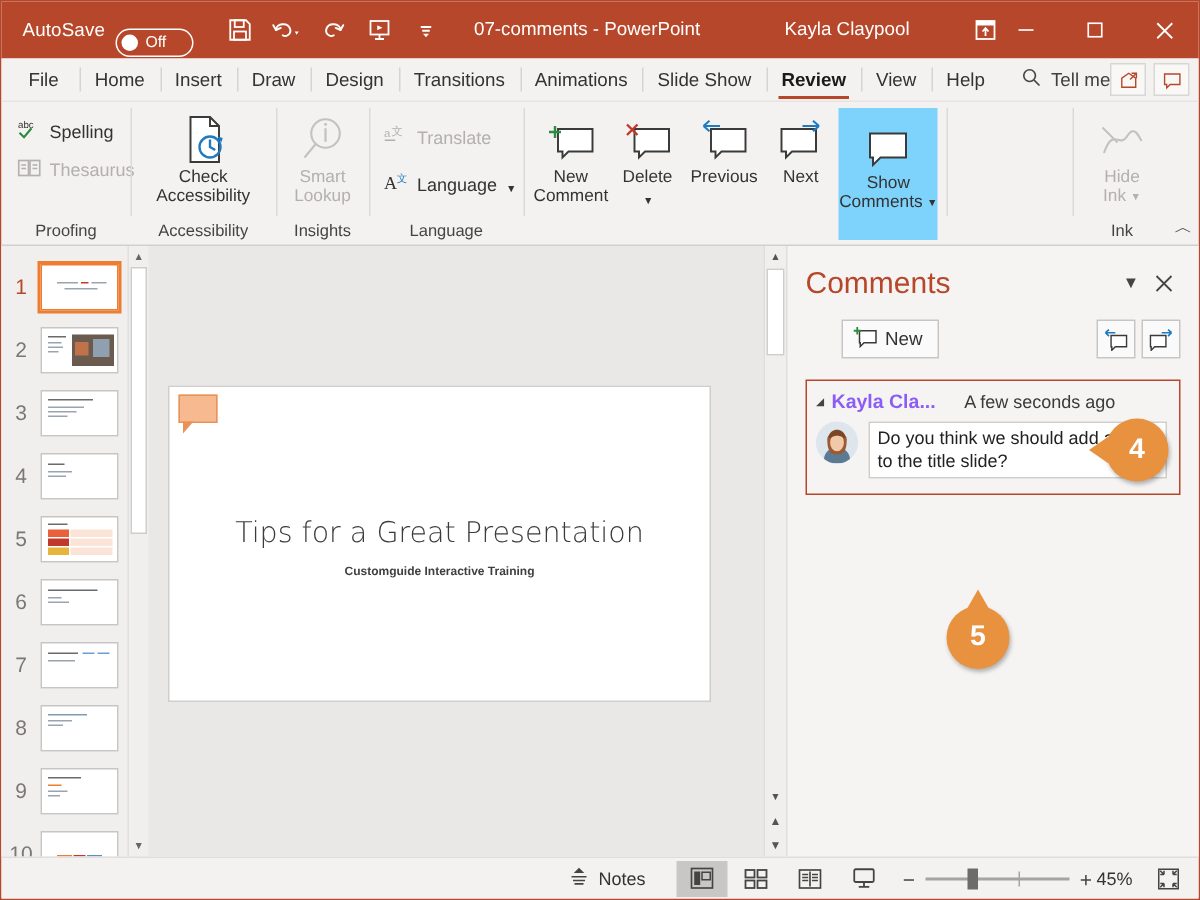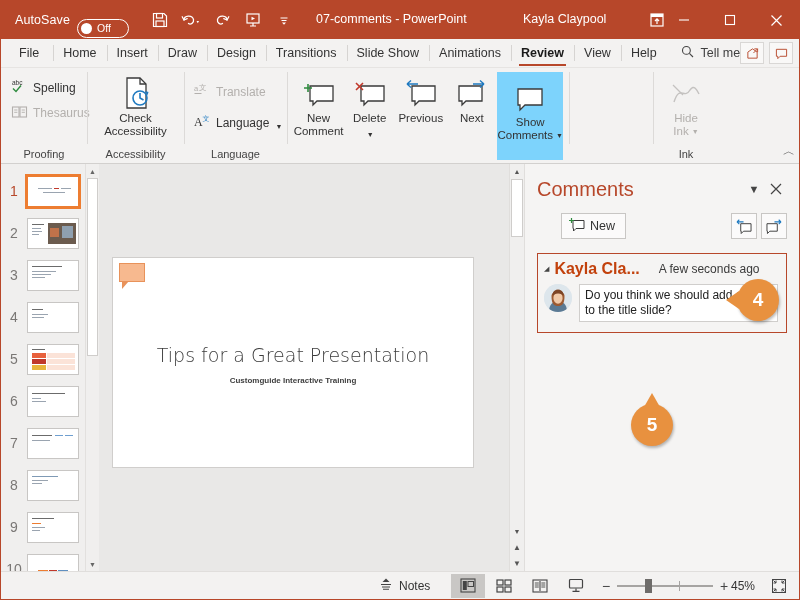--- a/index.html
+++ b/index.html
@@ -163,21 +163,21 @@
     display: flex; align-items: center; gap: 5px; border: 1px solid #c8c6c4; background: #fbfafa;
     height: 26px; padding: 0 10px 0 7px; font-size: 12.5px; color: #333; margin-left: 24px;
   }
   .cp-navs { margin-left: auto; display: flex; gap: 4px; }
   .cp-navbtn { width: 26px; height: 26px; border: 1px solid #c8c6c4; background: #fbfafa; display: flex; align-items: center; justify-content: center; }
   .comment-card {
     margin-top: 14px; border: 1px solid #b7472a; background: #f5f4f3; padding: 6px 8px 10px 6px; position: relative;
   }
   .cc-head { display: flex; align-items: center; gap: 5px; }
   .cc-collapse { font-size: 7px; color: #444; }
-  .cc-author { font-size: 16px; font-weight: bold; color: #c2410c; }
+  .cc-author { font-size: 13px; font-weight: bold; color: #8b5cf6; }
   .cc-time { font-size: 12px; color: #3a3a3a; margin-left: 14px; }
   .cc-body { display: flex; gap: 7px; margin-top: 6px; }
   .avatar {
     width: 28px; height: 28px; border-radius: 50%; flex: none; overflow: hidden; position: relative;
     background: #dfe6ec;
   }
   .cc-text {
     flex: 1; border: 1px solid #d0cecc; background: #fff; font-size: 12px; color: #222;
     padding: 3px 5px; line-height: 15px;
   }
@@ -296,22 +296,22 @@
     </div>
   </div>
 
   <div class="tabbar">
     <div class="tab file nosep">File</div>
     <div class="tab">Home</div>
     <div class="tab">Insert</div>
     <div class="tab">Draw</div>
     <div class="tab">Design</div>
     <div class="tab">Transitions</div>
+    <div class="tab">Animations</div>
     <div class="tab">Slide Show</div>
-    <div class="tab">Animations</div>
     <div class="tab active">Review</div>
     <div class="tab">View</div>
     <div class="tab">Help</div>
     <div class="tellme">
       <span>
         <svg width="13" height="13" viewBox="0 0 13 13">
             <circle cx="5.4" cy="5.4" r="3.9" fill="none" stroke="#444" stroke-width="1.1"></circle>
             <path d="M8.4 8.4 L12 12" stroke="#444" stroke-width="1.1"></path>
           </svg>
       </span>
@@ -374,20 +374,37 @@
                 <path d="M25 15 l3.5 1 l-1 3.2z" fill="#1f7ac0"></path>
               </svg>
           </div>
           <span>Check</span>
           <span>Accessibility</span>
         </div>
       </div>
       <div class="rgroup-label">Accessibility</div>
     </div>
 
+    <div class="rgroup" style="width:62px">
+      <div class="rgroup-body" style="justify-content:center">
+        <div class="btn-big disabled">
+          <div class="glyph">
+            <svg width="30" height="34" viewBox="0 0 30 34">
+                <circle cx="17" cy="13" r="9.5" fill="none" stroke="#c4c2c0" stroke-width="1.4"></circle>
+                <path d="M10.5 20 L3 29" stroke="#c4c2c0" stroke-width="1.4"></path>
+                <path d="M17 9.5 v9" stroke="#c4c2c0" stroke-width="1.5"></path>
+                <circle cx="17" cy="6.8" r="1" fill="#c4c2c0"></circle>
+              </svg>
+          </div>
+          <span>Smart</span>
+          <span>Lookup</span>
+        </div>
+      </div>
+      <div class="rgroup-label">Insights</div>
+    </div>
 
     <div class="rgroup" style="width:103px">
       <div class="rgroup-body" style="padding-top:12px">
         <div class="stack" style="gap:7px">
           <div class="btn-small disabled">
             <span>
               <svg width="17" height="16" viewBox="0 0 17 16">
                   <text x="0" y="8" font-size="7.5" fill="#b3b0ad" font-family="sans-serif">a</text>
                   <text x="5" y="7" font-size="7.5" fill="#b3b0ad" font-family="sans-serif">文</text>
                   <path d="M0.5 10.5 h7" stroke="#b3b0ad" stroke-width="1"></path>

